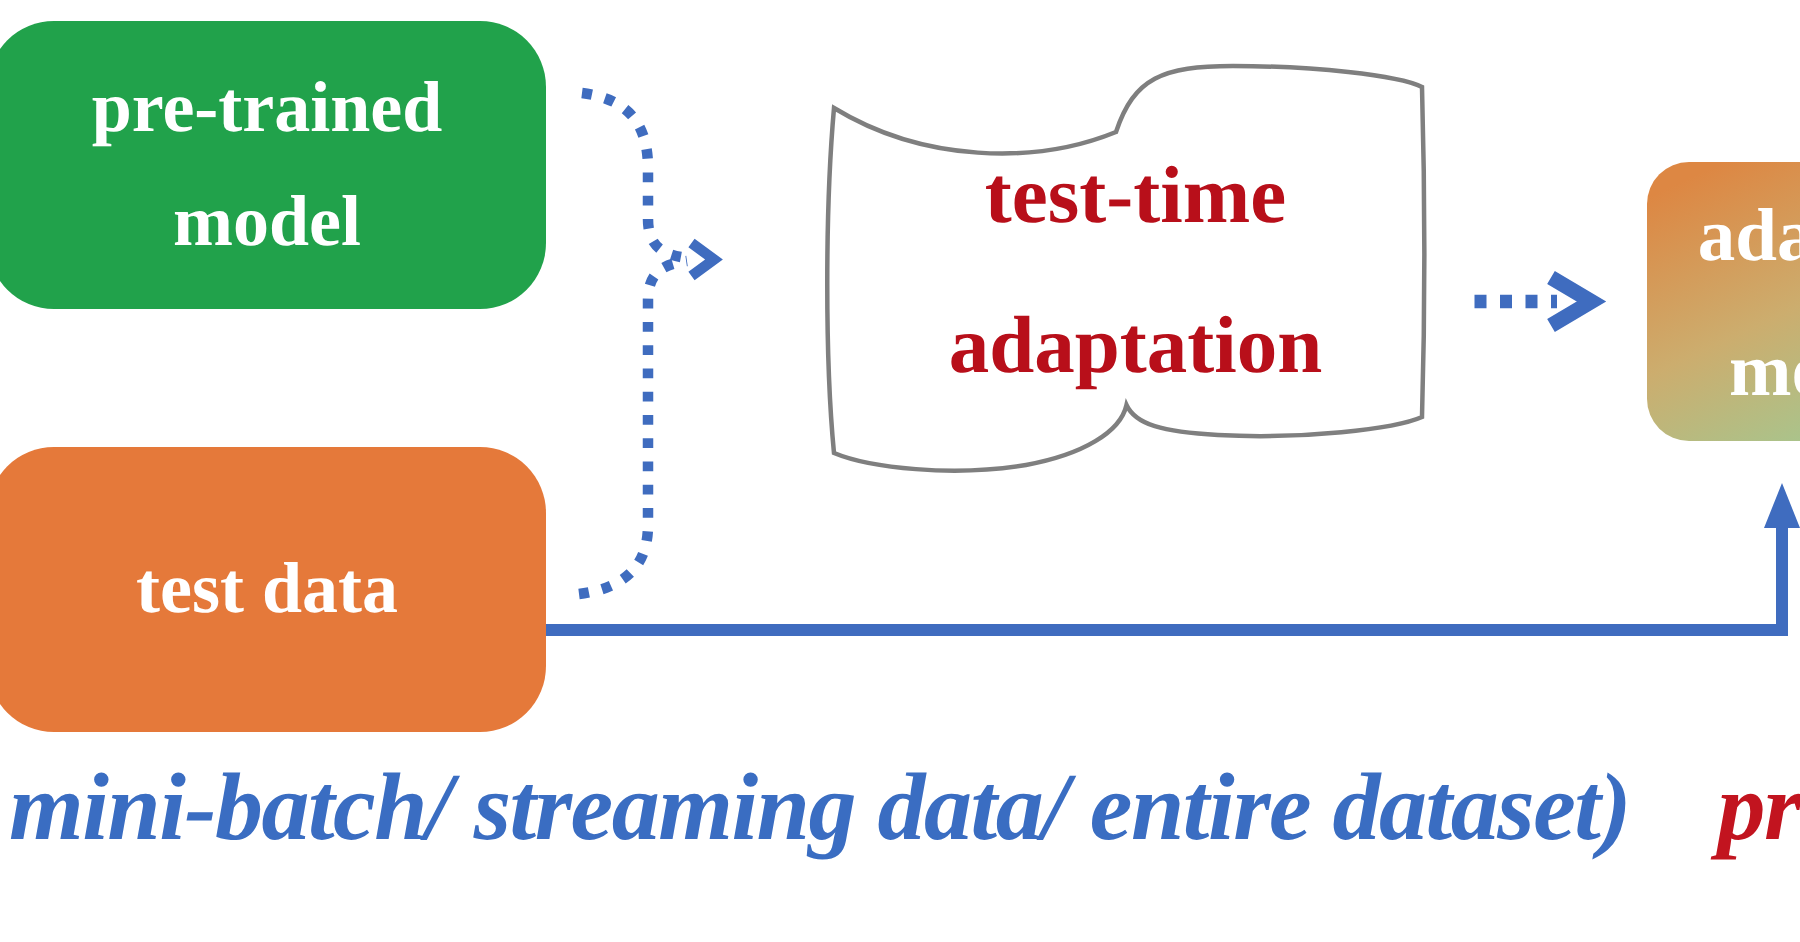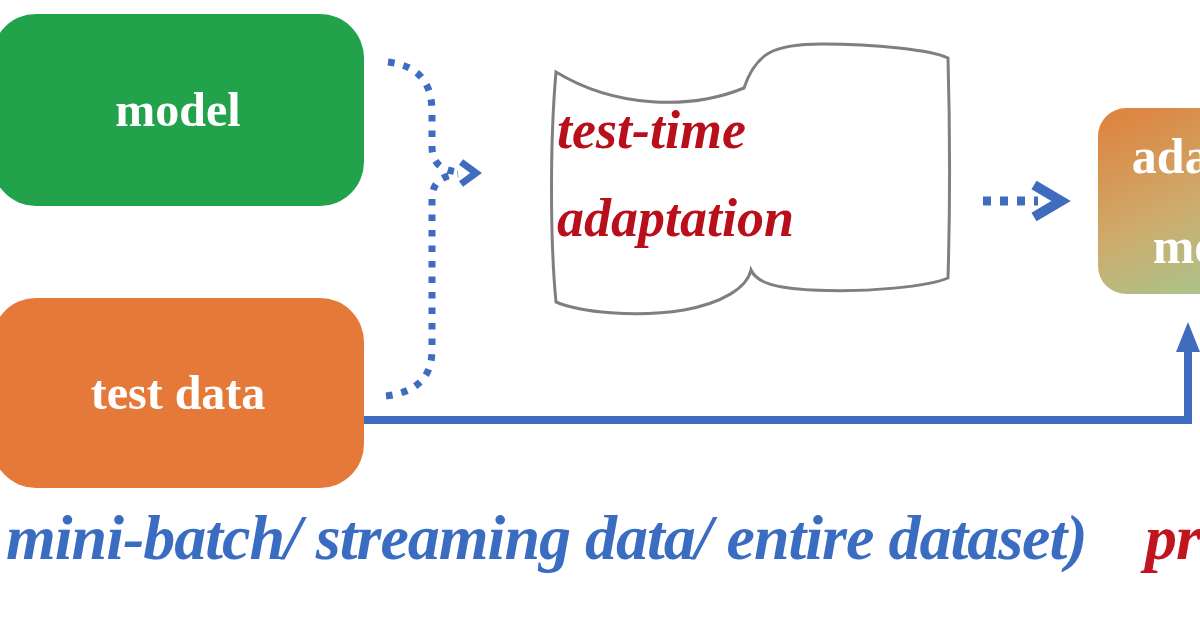--- a/index.html
+++ b/index.html
@@ -28,25 +28,25 @@
     font-size:48px;line-height:60px;
   }
   .gradient-box{
     left:1098px;top:108px;width:240px;height:186px;
     background:linear-gradient(155deg,#dd8743 8%,#ccad6e 48%,#a0ca94 88%);
     border-radius:28px;
     font-size:50px;line-height:90px;
   }
   .flag-text{
     position:absolute;left:557px;width:400px;
-    text-align:left;color:#b80f1a;
-    font-style:italic;font-weight:bold;font-size:54px;line-height:60px;
+    text-align:center;color:#b80f1a;
+    font-weight:bold;font-size:54px;line-height:60px;
   }
   .flag-line1{top:100px;}
-  .flag-line2{top:188px;}
+  .flag-line2{top:200px;}
   .caption{
     position:absolute;top:502px;
     font-style:italic;font-weight:bold;font-size:64px;
     letter-spacing:-1px;white-space:nowrap;line-height:72px;
   }
   .caption-blue{left:6px;color:#3a6dc2;}
   .caption-red{left:1145px;color:#c2141f;text-align:center;}
 </style>
 </head>
 <body>
@@ -73,20 +73,21 @@
              C 875,44 932,50 948,58
              C 950,130 950,210 948,278
              C 930,286 868,293 812,290
              C 775,288 757,283 751,270
              C 747,288 722,303 684,310
              C 635,318 580,312 556,302
              C 550,240 550,140 556,72 Z" fill="#ffffff" stroke-width="3" stroke="#7f7f7f"></path>
   </svg>
 
   <div class="box green-box">
+    <span class="bline">pre-trained</span>
     <span class="bline">model</span>
   </div>
 
   <div class="box orange-box">
     <span class="bline">test data</span>
   </div>
 
   <div class="flag-text flag-line1">test-time</div>
   <div class="flag-text flag-line2">adaptation</div>
 

